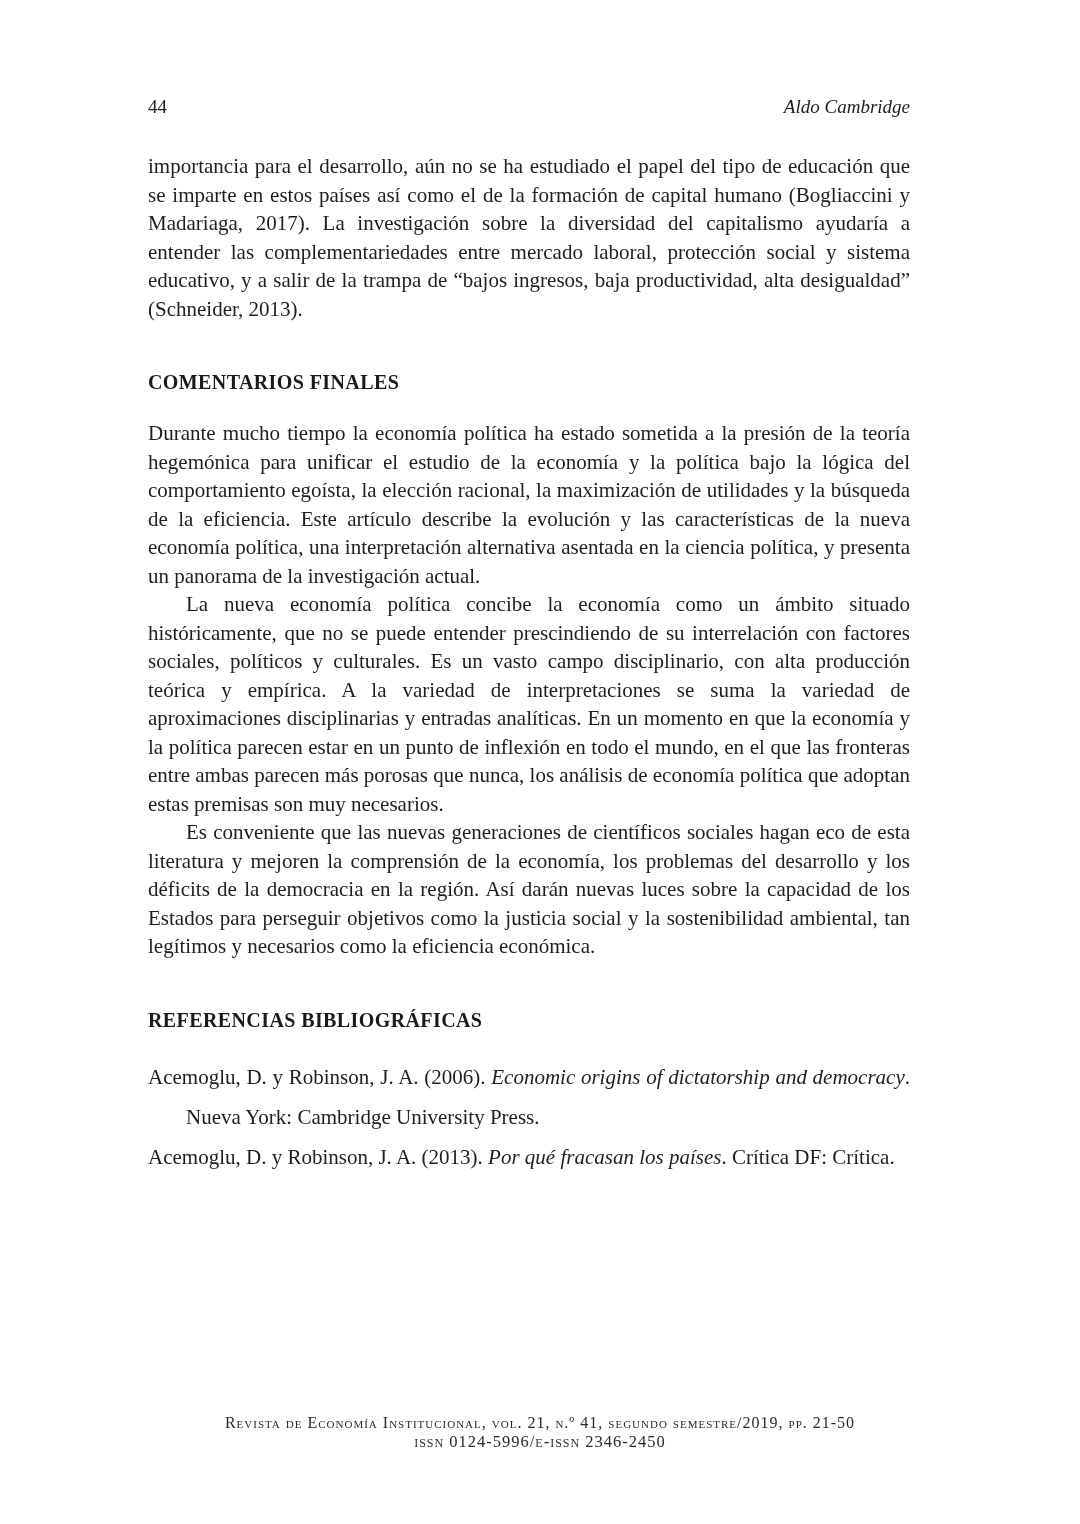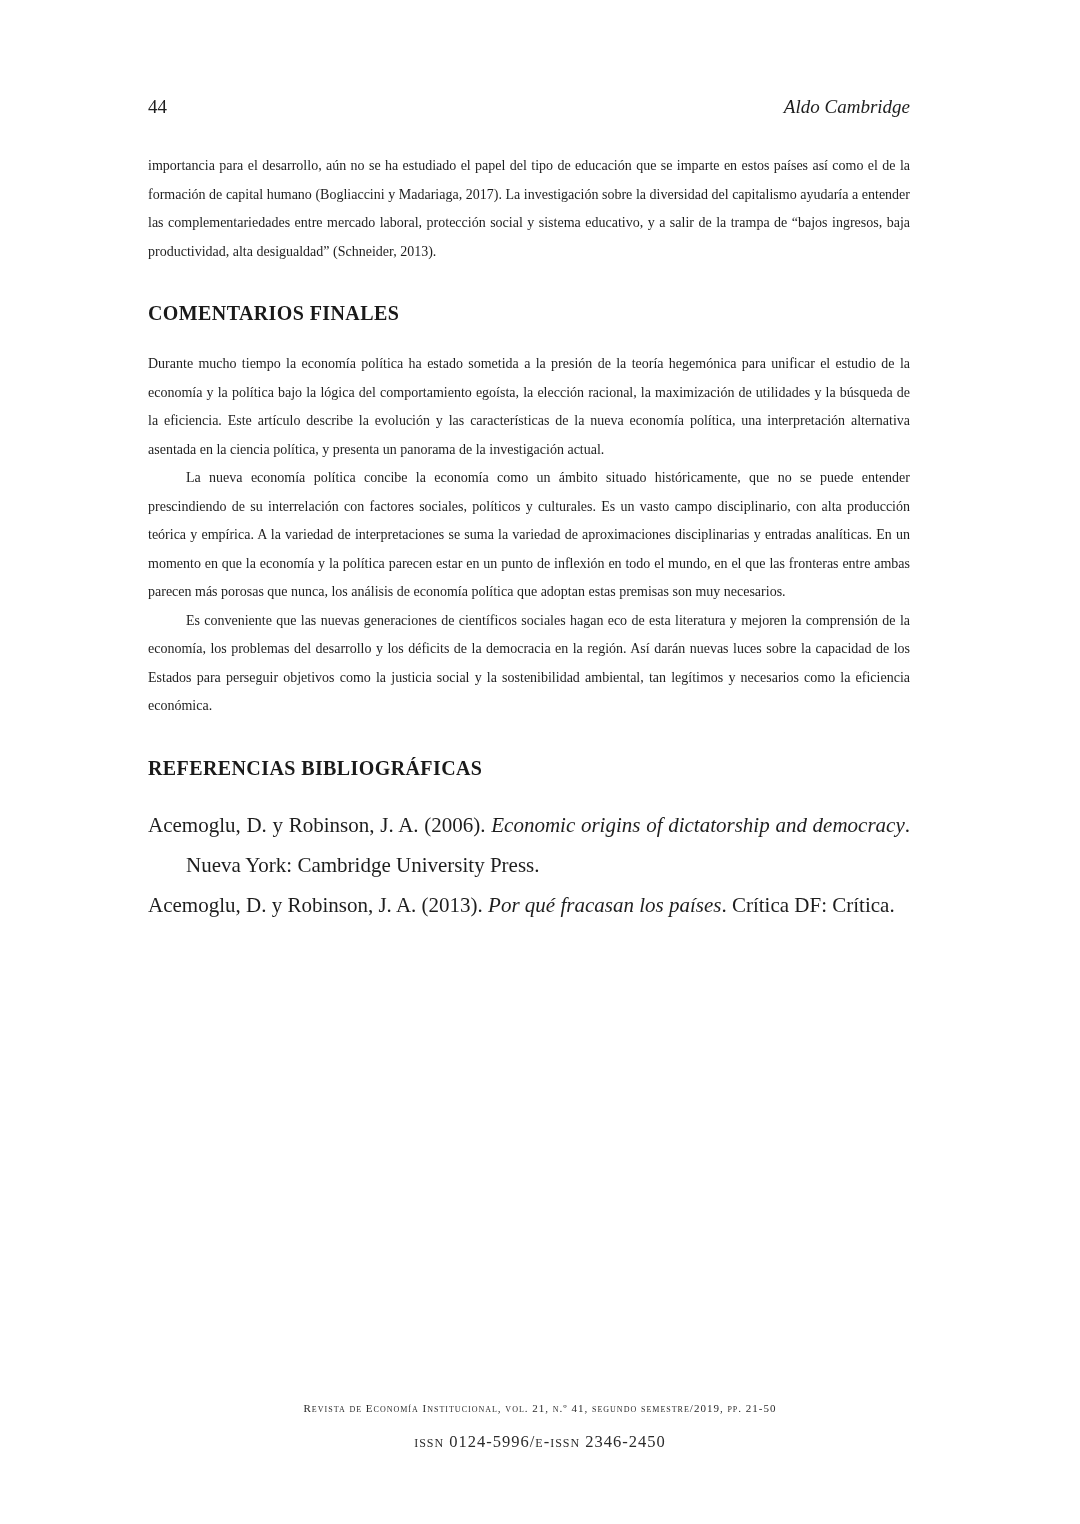--- a/index.html
+++ b/index.html
@@ -19,30 +19,30 @@
   }
   .page-header {
     display: flex;
     justify-content: space-between;
     align-items: baseline;
     font-size: 19px;
     margin-bottom: 34px;
   }
   .running-head { font-style: italic; }
   .para {
-    font-size: 14px;
+    font-size: 21px;
     line-height: 28.5px;
     text-align: justify;
   }
   .para.indent { text-indent: 38px; }
   .section-heading {
     font-size: 20px;
     font-weight: bold;
     letter-spacing: 0.4px;
-    margin-top: 36px;
+    margin-top: 48px;
     margin-bottom: 25px;
     color: #1a1a1a;
   }
   .ref-list { margin-top: 2px; }
   .ref {
     font-size: 21px;
     line-height: 40px;
     text-align: justify;
     padding-left: 38px;
     text-indent: -38px;
@@ -51,23 +51,23 @@
   .page-footer {
     position: absolute;
     left: 0;
     right: 0;
     bottom: 72px;
     text-align: center;
     font-variant: small-caps;
     color: #2a2a2a;
   }
   .footer-line-1 {
-    font-size: 11px;
+    font-size: 16px;
     letter-spacing: 1px;
-    margin-bottom: 18px;
+    margin-bottom: 0;
   }
   .footer-line-2 {
     font-size: 16.5px;
     letter-spacing: 1px;
   }
 </style>
 </head>
 <body>
 
 <div class="page">

